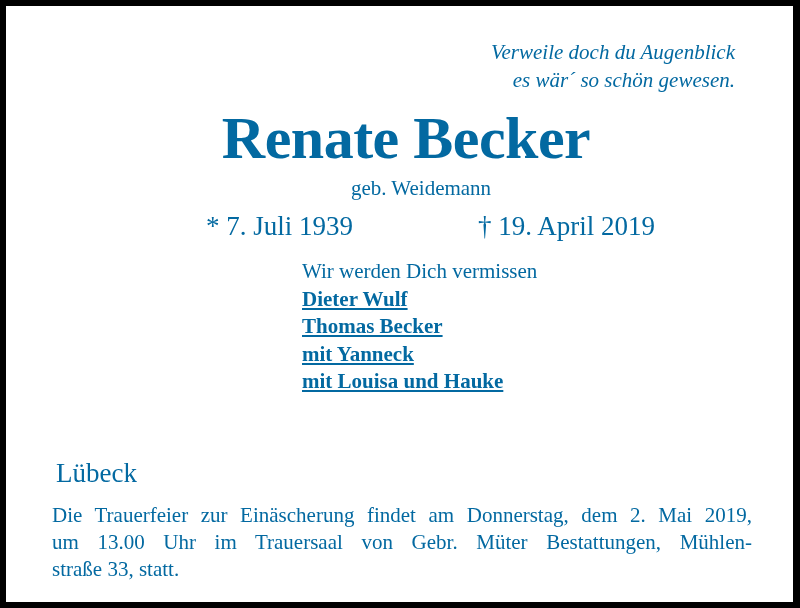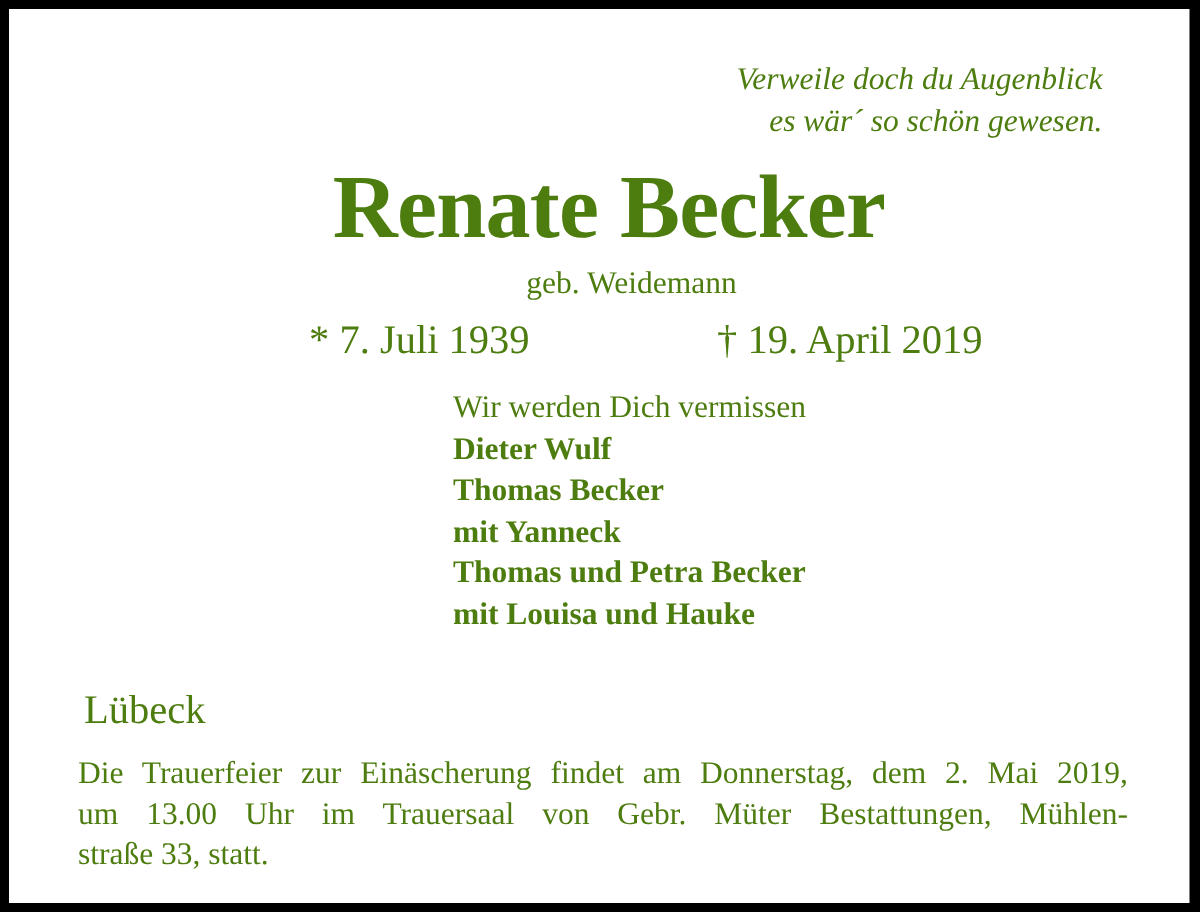--- a/index.html
+++ b/index.html
@@ -7,38 +7,38 @@
     .notice {
       position: absolute; left: 0; top: 0;
       width: 800px; height: 608px;
       box-sizing: border-box;
       border-top: 6px solid #000;
       border-left: 6px solid #000;
       border-right: 7px solid #000;
       border-bottom: 6px solid #000;
       background: #fff;
       font-family: "Liberation Serif", "DejaVu Serif", serif;
-      color: #4d7c0f;
+      color: #0369a1;
     }
     .abs { position: absolute; white-space: nowrap; }
     .quote {
       font-style: italic; font-size: 21px; line-height: 28px; text-align: right;
       right: 58px; top: 32px;
     }
     .quote div { display: block; }
     .name {
       font-weight: bold; font-size: 60px; line-height: 64px;
       left: 0; width: 800px; text-align: center; top: 100px; letter-spacing: -0.5px;
     }
     .maiden { font-size: 21px; left: 0; width: 800px; text-align: center; top: 170px; padding-left: 30px; box-sizing: border-box; }
     .born { font-size: 27px; left: 200px; top: 205px; }
     .died { font-size: 27px; left: 472px; top: 205px; }
     .mourners { left: 296px; top: 252px; font-size: 21px; line-height: 27.5px; }
     .mourners .intro { font-weight: normal; }
-    .mourners .person { font-weight: bold; }
+    .mourners .person { font-weight: bold; text-decoration: underline; }
     .city { font-size: 27px; left: 50px; top: 452px; }
     .ceremony {
       font-size: 21px; line-height: 27px; left: 46px; top: 496px; width: 700px;
       white-space: normal; text-align: justify;
     }
     .ceremony div { text-align: justify; text-align-last: justify; }
     .ceremony div.last { text-align-last: left; }
   </style>
 </head>
 <body>
@@ -52,21 +52,20 @@
   <div class="abs name">Renate Becker</div>
   <div class="abs maiden">geb. Weidemann</div>
   <div class="abs born">* 7. Juli 1939</div>
   <div class="abs died">† 19. April 2019</div>
 
   <div class="abs mourners">
     <div class="intro">Wir werden Dich vermissen</div>
     <div class="person">Dieter Wulf</div>
     <div class="person">Thomas Becker</div>
     <div class="person">mit Yanneck</div>
-    <div class="person">Thomas und Petra Becker</div>
     <div class="person">mit Louisa und Hauke</div>
   </div>
 
   <div class="abs city">Lübeck</div>
 
   <div class="abs ceremony">
     <div>Die Trauerfeier zur Einäscherung findet am Donnerstag, dem 2. Mai 2019,</div>
     <div>um 13.00 Uhr im Trauersaal von Gebr. Müter Bestattungen, Mühlen-</div>
     <div class="last">straße 33, statt.</div>
   </div>

